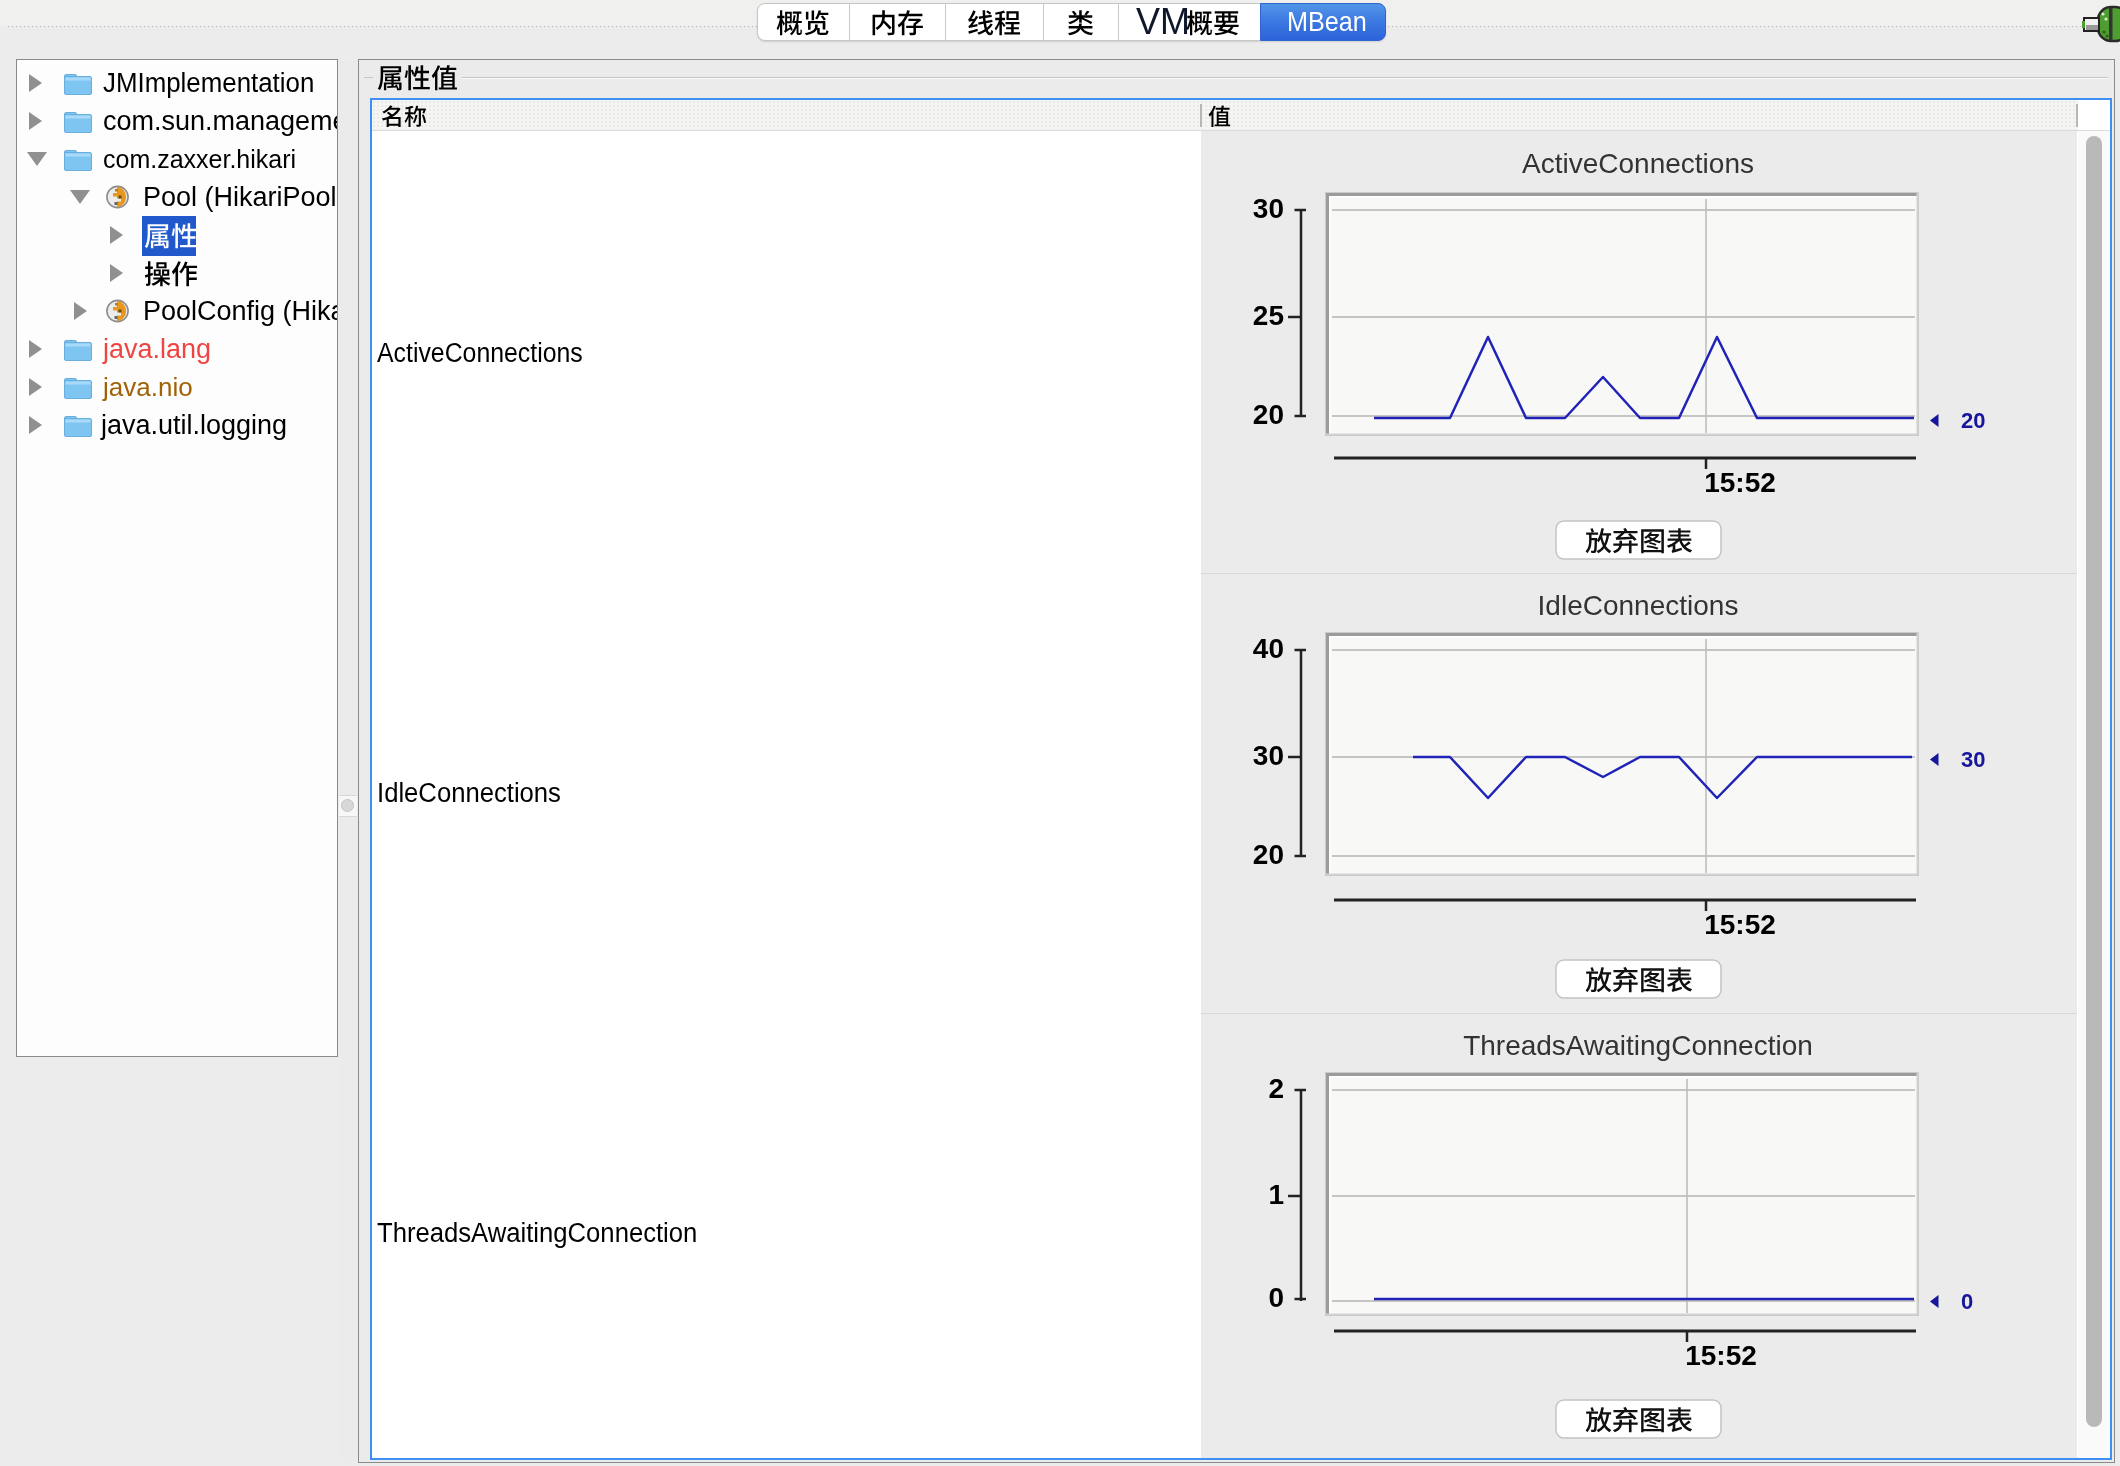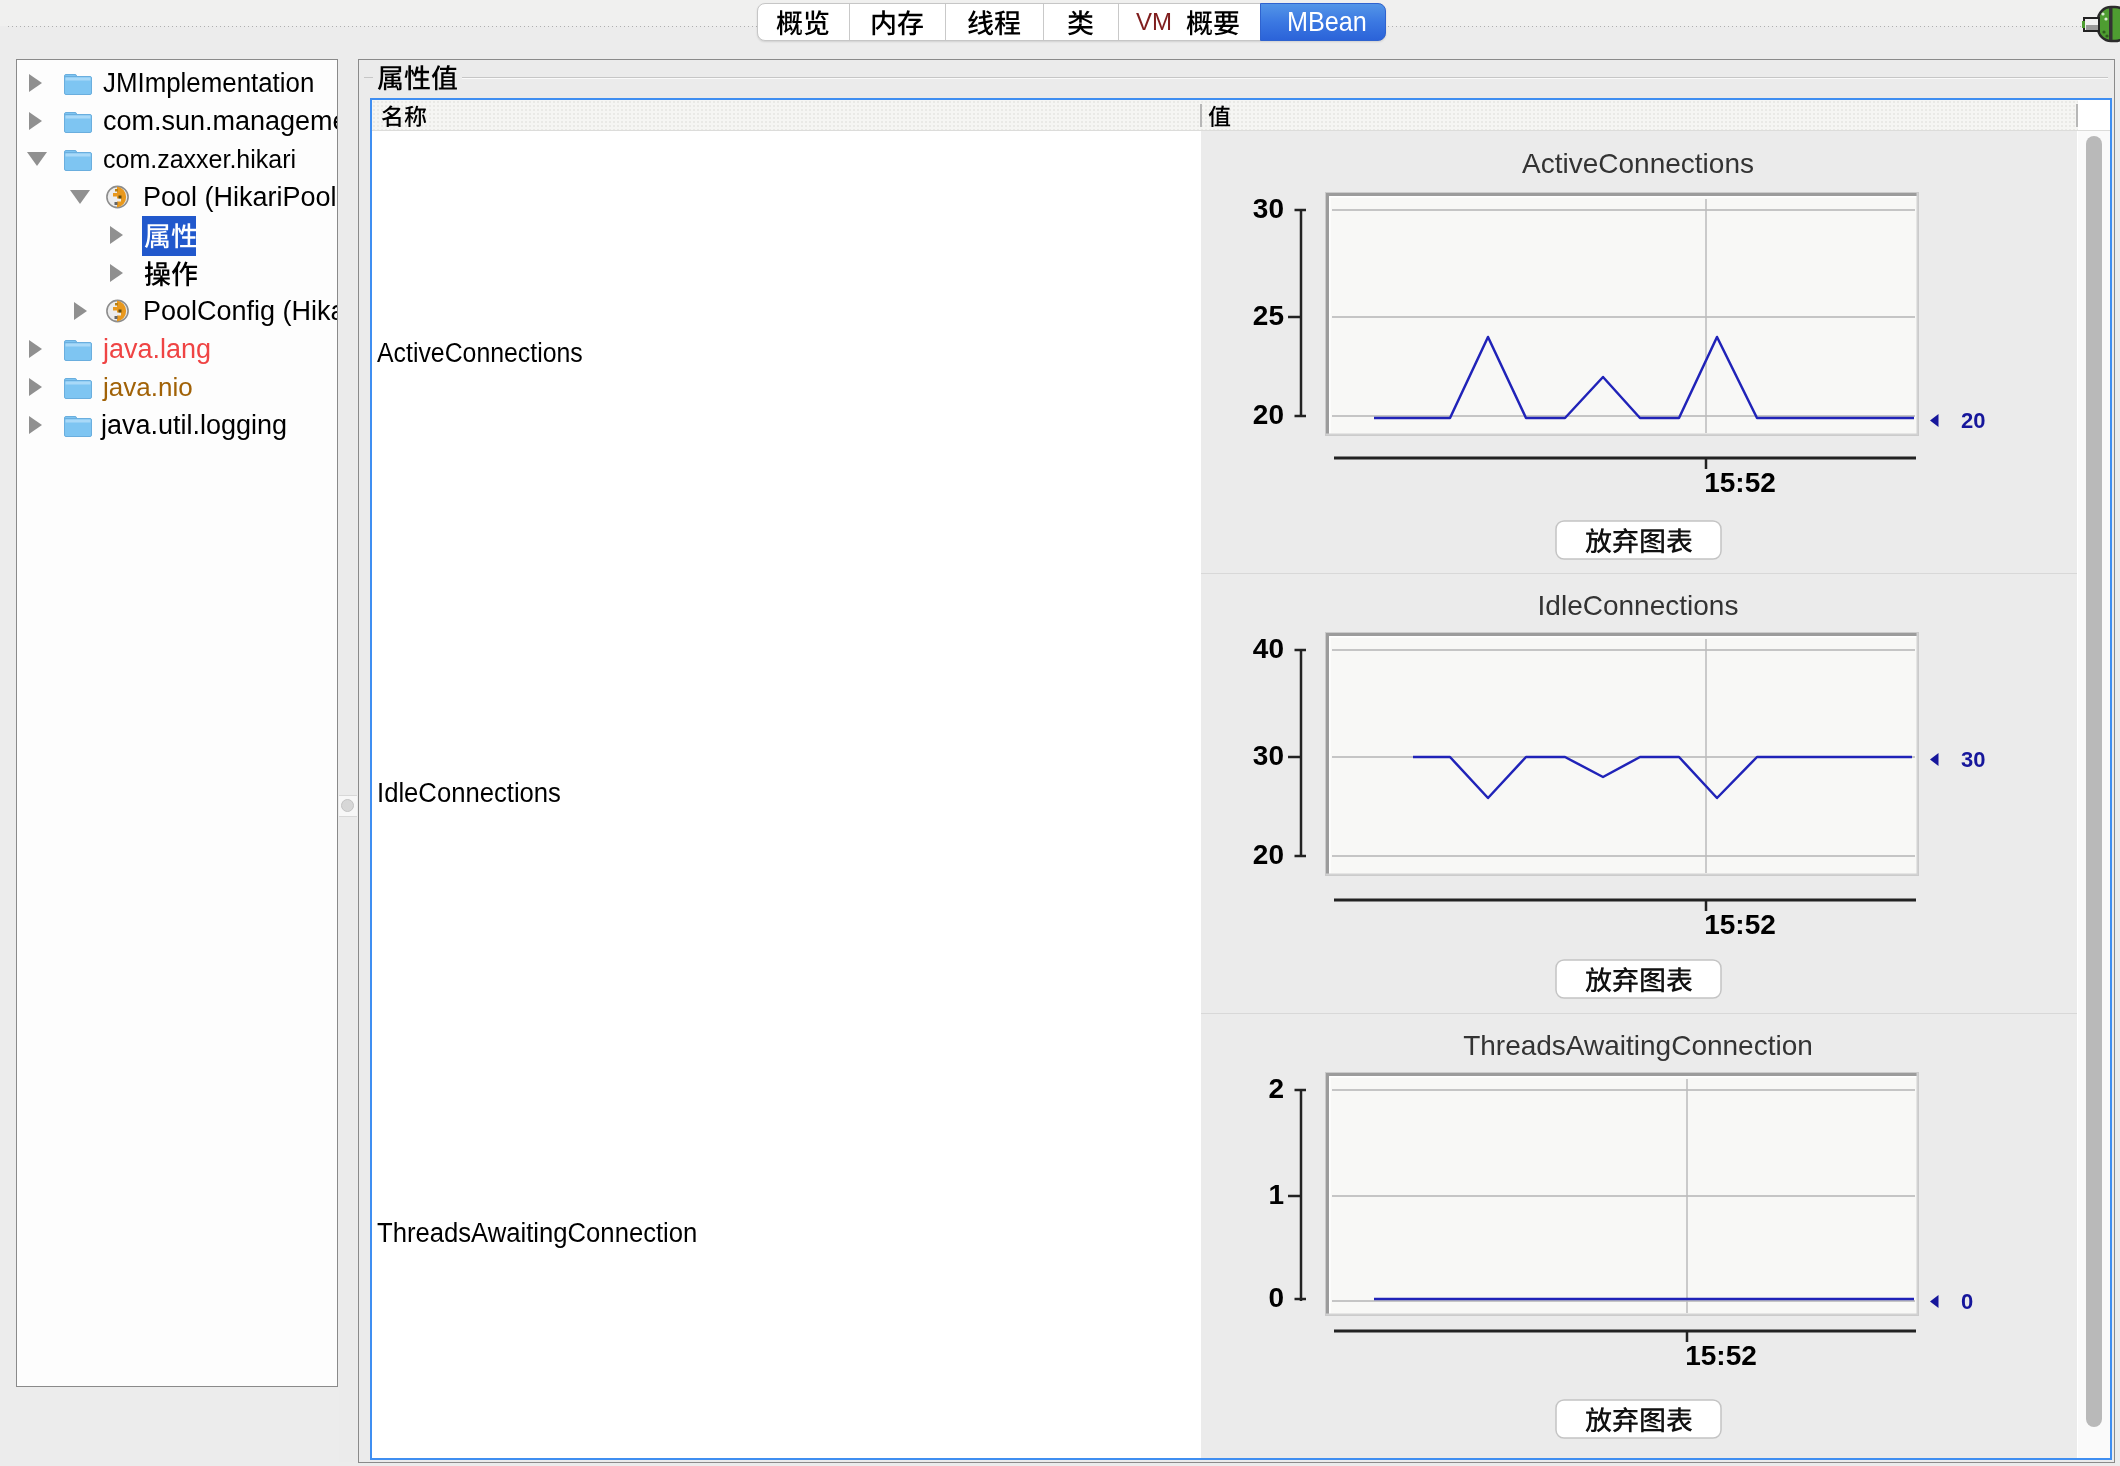--- a/index.html
+++ b/index.html
@@ -30,26 +30,26 @@
   </svg>
 <svg style="position:absolute;left:870.0px;top:6.0px" width="54.0" height="32.4" viewBox="0 -100 200.0 120">
     <path d="M9.4 -67.5V8.6H18.9V-58.2H45.1C44.6 -45.4 41.0 -29.6 20.2 -18.5C22.5 -16.9 25.7 -13.4 27.0 -11.4C39.4 -18.7 46.4 -27.5 50.3 -36.7C58.7 -28.6 67.6 -19.3 72.2 -13.0L80.0 -19.2C74.2 -26.4 62.6 -37.5 53.3 -45.9C54.2 -50.1 54.7 -54.2 54.9 -58.2H81.5V-3.3C81.5 -1.5 80.9 -1.0 79.0 -0.9C77.0 -0.8 70.2 -0.8 63.6 -1.1C65.0 1.5 66.4 5.8 66.8 8.4C75.8 8.4 82.0 8.3 85.8 6.8C89.6 5.3 90.8 2.4 90.8 -3.1V-67.5H55.0V-84.4H45.2V-67.5Z M160.9 -34.7V-27.0H134.1V-18.2H160.9V-2.3C160.9 -1.0 160.5 -0.6 158.7 -0.5C157.0 -0.4 151.1 -0.4 145.1 -0.6C146.3 2.0 147.5 5.7 147.9 8.4C156.3 8.4 162.0 8.4 165.7 7.0C169.5 5.6 170.4 3.0 170.4 -2.1V-18.2H195.9V-27.0H170.4V-31.8C177.5 -36.5 184.8 -42.5 190.1 -48.3L184.1 -53.1L182.1 -52.6H142.3V-44.0H173.3C169.5 -40.5 165.0 -37.1 160.9 -34.7ZM137.8 -84.5C136.7 -80.2 135.3 -75.8 133.6 -71.4H105.9V-62.3H129.6C123.2 -49.2 114.2 -37.2 102.5 -29.2C104.0 -27.0 106.2 -22.9 107.2 -20.4C111.1 -23.1 114.7 -26.1 118.0 -29.4V8.3H127.5V-40.5C132.5 -47.2 136.7 -54.6 140.2 -62.3H194.2V-71.4H144.0C145.3 -74.9 146.5 -78.5 147.6 -82.1Z" fill="#000"></path>
   </svg>
 <svg style="position:absolute;left:967.0px;top:6.0px" width="54.0" height="32.4" viewBox="0 -100 200.0 120">
     <path d="M5.1 -6.2 7.1 2.9C16.5 -0.1 28.6 -4.0 40.2 -7.8L38.8 -15.6C26.3 -12.0 13.5 -8.2 5.1 -6.2ZM70.5 -77.9C75.1 -75.4 81.1 -71.4 84.1 -68.6L89.7 -74.4C86.7 -77.0 80.6 -80.7 76.0 -83.0ZM7.3 -41.9C8.8 -42.7 11.2 -43.2 21.9 -44.5C18.0 -38.9 14.5 -34.5 12.7 -32.7C9.6 -28.9 7.4 -26.6 5.0 -26.1C6.1 -23.7 7.5 -19.5 7.9 -17.7C10.2 -19.0 13.9 -20.0 38.7 -25.0C38.5 -26.9 38.6 -30.5 38.9 -32.9L20.8 -29.8C28.1 -38.4 35.2 -48.6 41.2 -58.9L33.4 -63.8C31.5 -60.1 29.4 -56.3 27.2 -52.8L16.4 -51.9C22.3 -60.0 27.9 -70.2 32.0 -80.0L23.2 -84.2C19.4 -72.5 12.3 -59.9 10.1 -56.7C7.9 -53.4 6.2 -51.2 4.2 -50.7C5.3 -48.2 6.8 -43.7 7.3 -41.9ZM87.6 -35.0C84.0 -29.4 79.3 -24.2 73.8 -19.6C72.5 -24.4 71.3 -29.9 70.4 -36.0L94.8 -40.6L93.3 -48.9L69.2 -44.5C68.8 -48.1 68.4 -52.0 68.1 -55.9L92.1 -59.6L90.5 -67.9L67.6 -64.5C67.3 -71.0 67.1 -77.8 67.2 -84.7H57.9C57.9 -77.4 58.1 -70.2 58.5 -63.1L43.2 -60.8L44.8 -52.3L59.0 -54.5C59.3 -50.5 59.7 -46.6 60.1 -42.8L41.2 -39.3L42.7 -30.8L61.3 -34.3C62.5 -26.7 64.0 -19.8 65.8 -13.8C57.5 -8.4 47.9 -4.0 37.8 -1.0C40.0 1.1 42.4 4.4 43.6 6.8C52.6 3.6 61.2 -0.5 69.0 -5.5C73.0 3.1 78.3 8.2 85.1 8.2C92.5 8.2 95.2 5.0 96.8 -6.7C94.7 -7.7 91.8 -9.7 89.9 -11.9C89.5 -3.4 88.5 -0.9 86.1 -0.9C82.6 -0.9 79.4 -4.6 76.7 -11.0C84.2 -16.9 90.6 -23.6 95.5 -31.3Z M154.9 -72.4H182.1V-55.9H154.9ZM146.1 -80.4V-47.9H191.3V-80.4ZM144.9 -21.7V-13.6H163.6V-2.4H138.4V6.0H196.6V-2.4H173.0V-13.6H192.1V-21.7H173.0V-32.1H194.4V-40.3H142.6V-32.1H163.6V-21.7ZM135.2 -83.2C127.7 -79.7 114.9 -76.8 103.7 -75.0C104.8 -73.0 106.0 -69.8 106.4 -67.7C110.7 -68.3 115.4 -69.0 120.0 -69.9V-56.3H104.5V-47.4H118.7C114.9 -36.7 108.6 -24.6 102.5 -17.8C104.0 -15.5 106.2 -11.6 107.1 -9.0C111.7 -14.7 116.2 -23.3 120.0 -32.4V8.3H129.2V-33.3C132.2 -29.2 135.5 -24.4 137.0 -21.7L142.5 -29.1C140.5 -31.5 131.9 -40.4 129.2 -42.7V-47.4H141.0V-56.3H129.2V-72.0C133.7 -73.1 138.0 -74.4 141.7 -75.9Z" fill="#000"></path>
   </svg>
 <svg style="position:absolute;left:1067.0px;top:6.0px" width="27.0" height="32.4" viewBox="0 -100 100.0 120">
     <path d="M73.6 -82.8C71.3 -78.5 67.2 -72.4 63.9 -68.4L71.7 -65.7C75.2 -69.2 79.7 -74.6 83.7 -79.9ZM17.3 -78.8C21.2 -74.9 25.4 -69.2 27.2 -65.3H6.8V-56.6H37.8C29.6 -49.1 17.1 -43.0 4.6 -40.2C6.7 -38.3 9.4 -34.7 10.7 -32.4C23.6 -36.1 36.3 -43.4 45.1 -52.6V-37.7H54.6V-50.5C66.9 -44.7 81.2 -37.3 88.9 -32.6L93.5 -40.3C85.9 -44.6 72.2 -51.2 60.4 -56.6H93.5V-65.3H54.6V-84.4H45.1V-65.3H28.6L36.1 -68.8C34.2 -72.8 29.5 -78.5 25.4 -82.5ZM45.1 -35.6C44.7 -32.1 44.2 -28.9 43.5 -25.9H6.2V-17.1H40.0C35.0 -9.0 25.0 -3.5 3.9 -0.4C5.8 1.8 8.1 5.9 8.8 8.4C33.2 4.2 44.4 -3.5 49.9 -14.8C58.1 -1.7 71.2 5.4 90.9 8.3C92.1 5.6 94.7 1.6 96.8 -0.5C79.0 -2.3 66.2 -7.6 58.8 -17.1H94.1V-25.9H53.6C54.2 -28.9 54.7 -32.2 55.1 -35.6Z" fill="#000"></path>
   </svg>
-<span class="a" style="left:1136px;top:8px;font-size:24px;line-height:28px;color:#7f1d1d">VM</span>
+<span class="a" style="left:1136px;top:8px;font-size:36px;line-height:28px;color:#0f172a">VM</span>
 <svg style="position:absolute;left:1186.0px;top:6.0px" width="54.0" height="32.4" viewBox="0 -100 200.0 120">
     <path d="M62.3 -35.6C63.1 -36.3 66.3 -36.8 69.7 -36.8H73.7C70.3 -22.8 63.8 -8.3 51.6 4.1C53.8 5.1 56.9 7.3 58.4 8.8C66.5 0.2 72.2 -9.4 76.1 -19.1V-2.3C76.1 2.5 76.5 4.0 77.9 5.4C79.3 6.7 81.3 7.2 83.4 7.2C84.4 7.2 86.6 7.2 87.8 7.2C89.5 7.2 91.3 6.8 92.4 6.0C93.7 5.0 94.6 3.7 95.1 1.7C95.6 -0.4 95.9 -6.1 96.0 -11.0C94.3 -11.6 92.1 -12.8 90.8 -13.9C90.8 -9.1 90.7 -4.9 90.5 -3.2C90.3 -2.0 90.0 -1.2 89.6 -0.8C89.2 -0.5 88.4 -0.3 87.6 -0.3C86.9 -0.3 85.9 -0.3 85.4 -0.3C84.7 -0.3 84.1 -0.5 83.7 -0.9C83.4 -1.2 83.3 -1.8 83.3 -2.4V-31.8H80.3L81.5 -36.8H95.4L95.5 -44.7H83.0C84.5 -54.4 84.9 -63.5 85.0 -71.1H94.1V-79.3H62.1V-71.1H77.5C77.4 -63.5 77.0 -54.4 75.3 -44.7H69.1C70.4 -51.3 71.9 -61.1 72.7 -65.6H65.3C64.7 -61.0 62.7 -47.4 61.8 -45.2C61.2 -43.4 60.6 -42.8 59.3 -42.4C60.2 -40.9 61.8 -37.4 62.3 -35.6ZM51.4 -54.2V-43.4H41.2V-54.2ZM51.4 -61.1H41.2V-71.3H51.4ZM34.1 -0.2C35.5 -2.0 37.9 -4.1 53.6 -13.6C54.3 -11.6 54.9 -9.7 55.3 -8.2L62.0 -11.5C60.5 -16.6 56.8 -25.2 53.4 -31.6L47.1 -28.8C48.5 -26.1 49.9 -23.1 51.1 -20.0L41.2 -14.6V-35.8H58.3V-79.0H33.8V-16.1C33.8 -11.4 31.2 -8.0 29.5 -6.5C30.9 -5.1 33.3 -2.0 34.1 -0.2ZM14.8 -84.4V-63.7H4.8V-55.0H14.6C12.4 -42.0 7.6 -26.6 2.4 -17.9C3.9 -15.8 6.0 -12.3 7.0 -9.7C9.9 -14.6 12.5 -21.4 14.8 -29.0V8.3H23.1V-39.0C25.1 -34.7 27.1 -30.0 28.1 -27.0L33.1 -34.8C31.7 -37.4 25.1 -49.2 23.1 -52.3V-55.0H31.4V-63.7H23.1V-84.4Z M165.5 -22.3C162.6 -17.5 158.7 -13.6 153.7 -10.5C147.1 -12.1 140.3 -13.7 133.4 -15.1C135.2 -17.3 137.0 -19.7 138.8 -22.3ZM111.4 -64.9V-38.0H137.5C136.3 -35.6 134.8 -33.0 133.2 -30.5H105.0V-22.3H127.7C124.5 -17.8 121.1 -13.6 118.0 -10.2C126.0 -8.6 133.9 -6.9 141.5 -5.0C132.1 -2.1 120.3 -0.5 106.0 0.2C107.5 2.3 108.9 5.7 109.6 8.4C128.8 6.8 143.7 4.0 155.0 -1.5C166.9 1.8 177.3 5.2 185.0 8.3L192.7 0.9C185.2 -1.8 175.5 -4.8 164.7 -7.7C169.4 -11.6 173.1 -16.4 176.0 -22.3H195.1V-30.5H144.2C145.5 -32.6 146.7 -34.8 147.7 -36.8L142.7 -38.0H189.5V-64.9H165.4V-72.1H193.2V-80.4H106.5V-72.1H133.4V-64.9ZM142.4 -72.1H156.5V-64.9H142.4ZM120.2 -57.3H133.4V-45.5H120.2ZM142.4 -57.3H156.5V-45.5H142.4ZM165.4 -57.3H180.1V-45.5H165.4Z" fill="#000"></path>
   </svg>
 <span class="a" style="left:1287px;top:8px;font-size:28px;line-height:28px;color:#fff;transform:scaleX(.9);transform-origin:left">MBean</span>
-<div class="a" style="left:16px;top:59px;width:322px;height:1328px;border:1px solid #8a8a8a;background:#fdfdfd;overflow:hidden">
+<div class="a" style="left:16px;top:59px;width:322px;height:998px;border:1px solid #8a8a8a;background:#fdfdfd;overflow:hidden">
     <svg class="a" style="left:12px;top:14px" width="14" height="18" viewBox="0 0 14 18">
       <polygon points="0,0 13,9 0,18" fill="#909090"></polygon>
     </svg>
     <svg class="a" style="left:47px;top:11px" width="28" height="24" viewBox="0 0 28 24">
       <rect x="0.5" y="3.5" width="12" height="6" rx="1.5" fill="#7ec5f2" stroke="#6aaede"></rect>
       <rect x="0.5" y="5.5" width="27" height="18" rx="1.5" fill="#7ec5f2" stroke="#6aaede"></rect>
       <rect x="1.5" y="6.5" width="25" height="3" fill="#a9d9f8"></rect>
     </svg>
     <svg class="a" style="left:12px;top:52px" width="14" height="18" viewBox="0 0 14 18">
       <polygon points="0,0 13,9 0,18" fill="#909090"></polygon>

